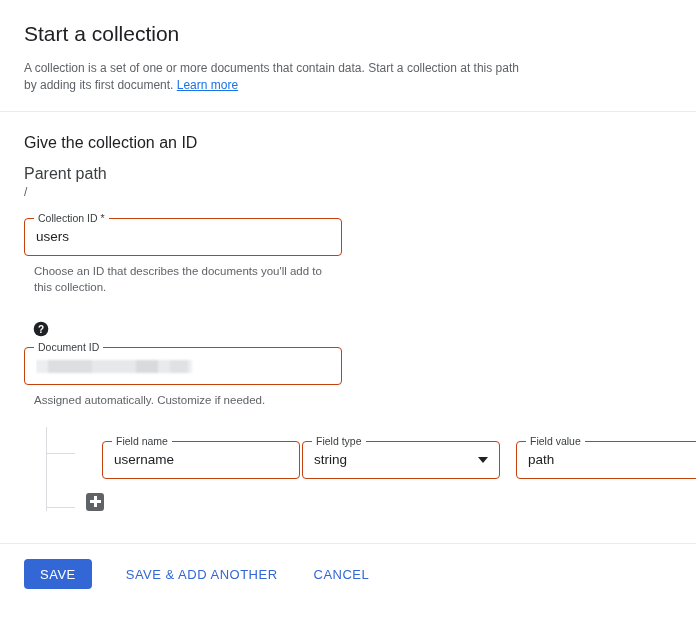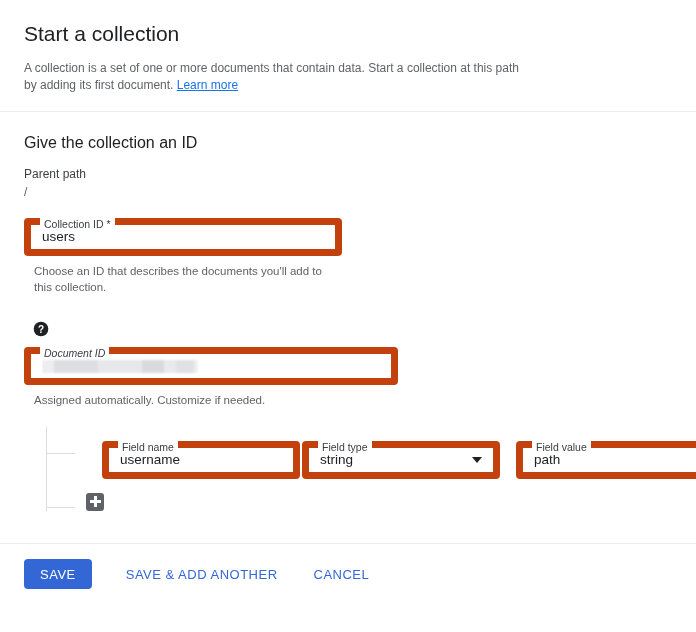--- a/index.html
+++ b/index.html
@@ -75,38 +75,38 @@
 
   .help-icon {
     display: inline-flex;
     align-items: center;
     justify-content: center;
     margin-left: 9px;
     cursor: pointer;
   }
 
   .parent-path-label {
-    font-size: 12px;
+    font-size: 16px;
     color: #3c4043;
     line-height: 16px;
     margin: 0;
   }
   .parent-path-value {
     font-size: 12px;
     color: #5f6368;
     line-height: 16px;
     margin: 2px 0 0 0;
     font-family: "Liberation Sans", sans-serif;
   }
 
   
   .mdc-field {
     position: relative;
     height: 38px;
-    border: 7px solid #c2410c;
+    border: 1px solid #c2410c;
     border-radius: 4px;
     background: #fff;
   }
   .mdc-field .legend {
     position: absolute;
     top: -7px;
     left: 9px;
     padding: 0 4px;
     background: #fff;
     font-size: 10.5px;
@@ -128,23 +128,22 @@
     line-height: 18px;
     overflow: hidden;
     white-space: nowrap;
   }
 
   #collection-id-field {
     margin-top: 18px;
     width: 318px;
   }
   #document-id-field {
-    width: 374px;
+    width: 318px;
     margin-top: 8px;
-    font-style: italic;
   }
 
   .helper-text {
     font-size: 11.5px;
     color: #5f6368;
     line-height: 15.5px;
     margin: 8px 0 0 10px;
     max-width: 300px;
   }
 

